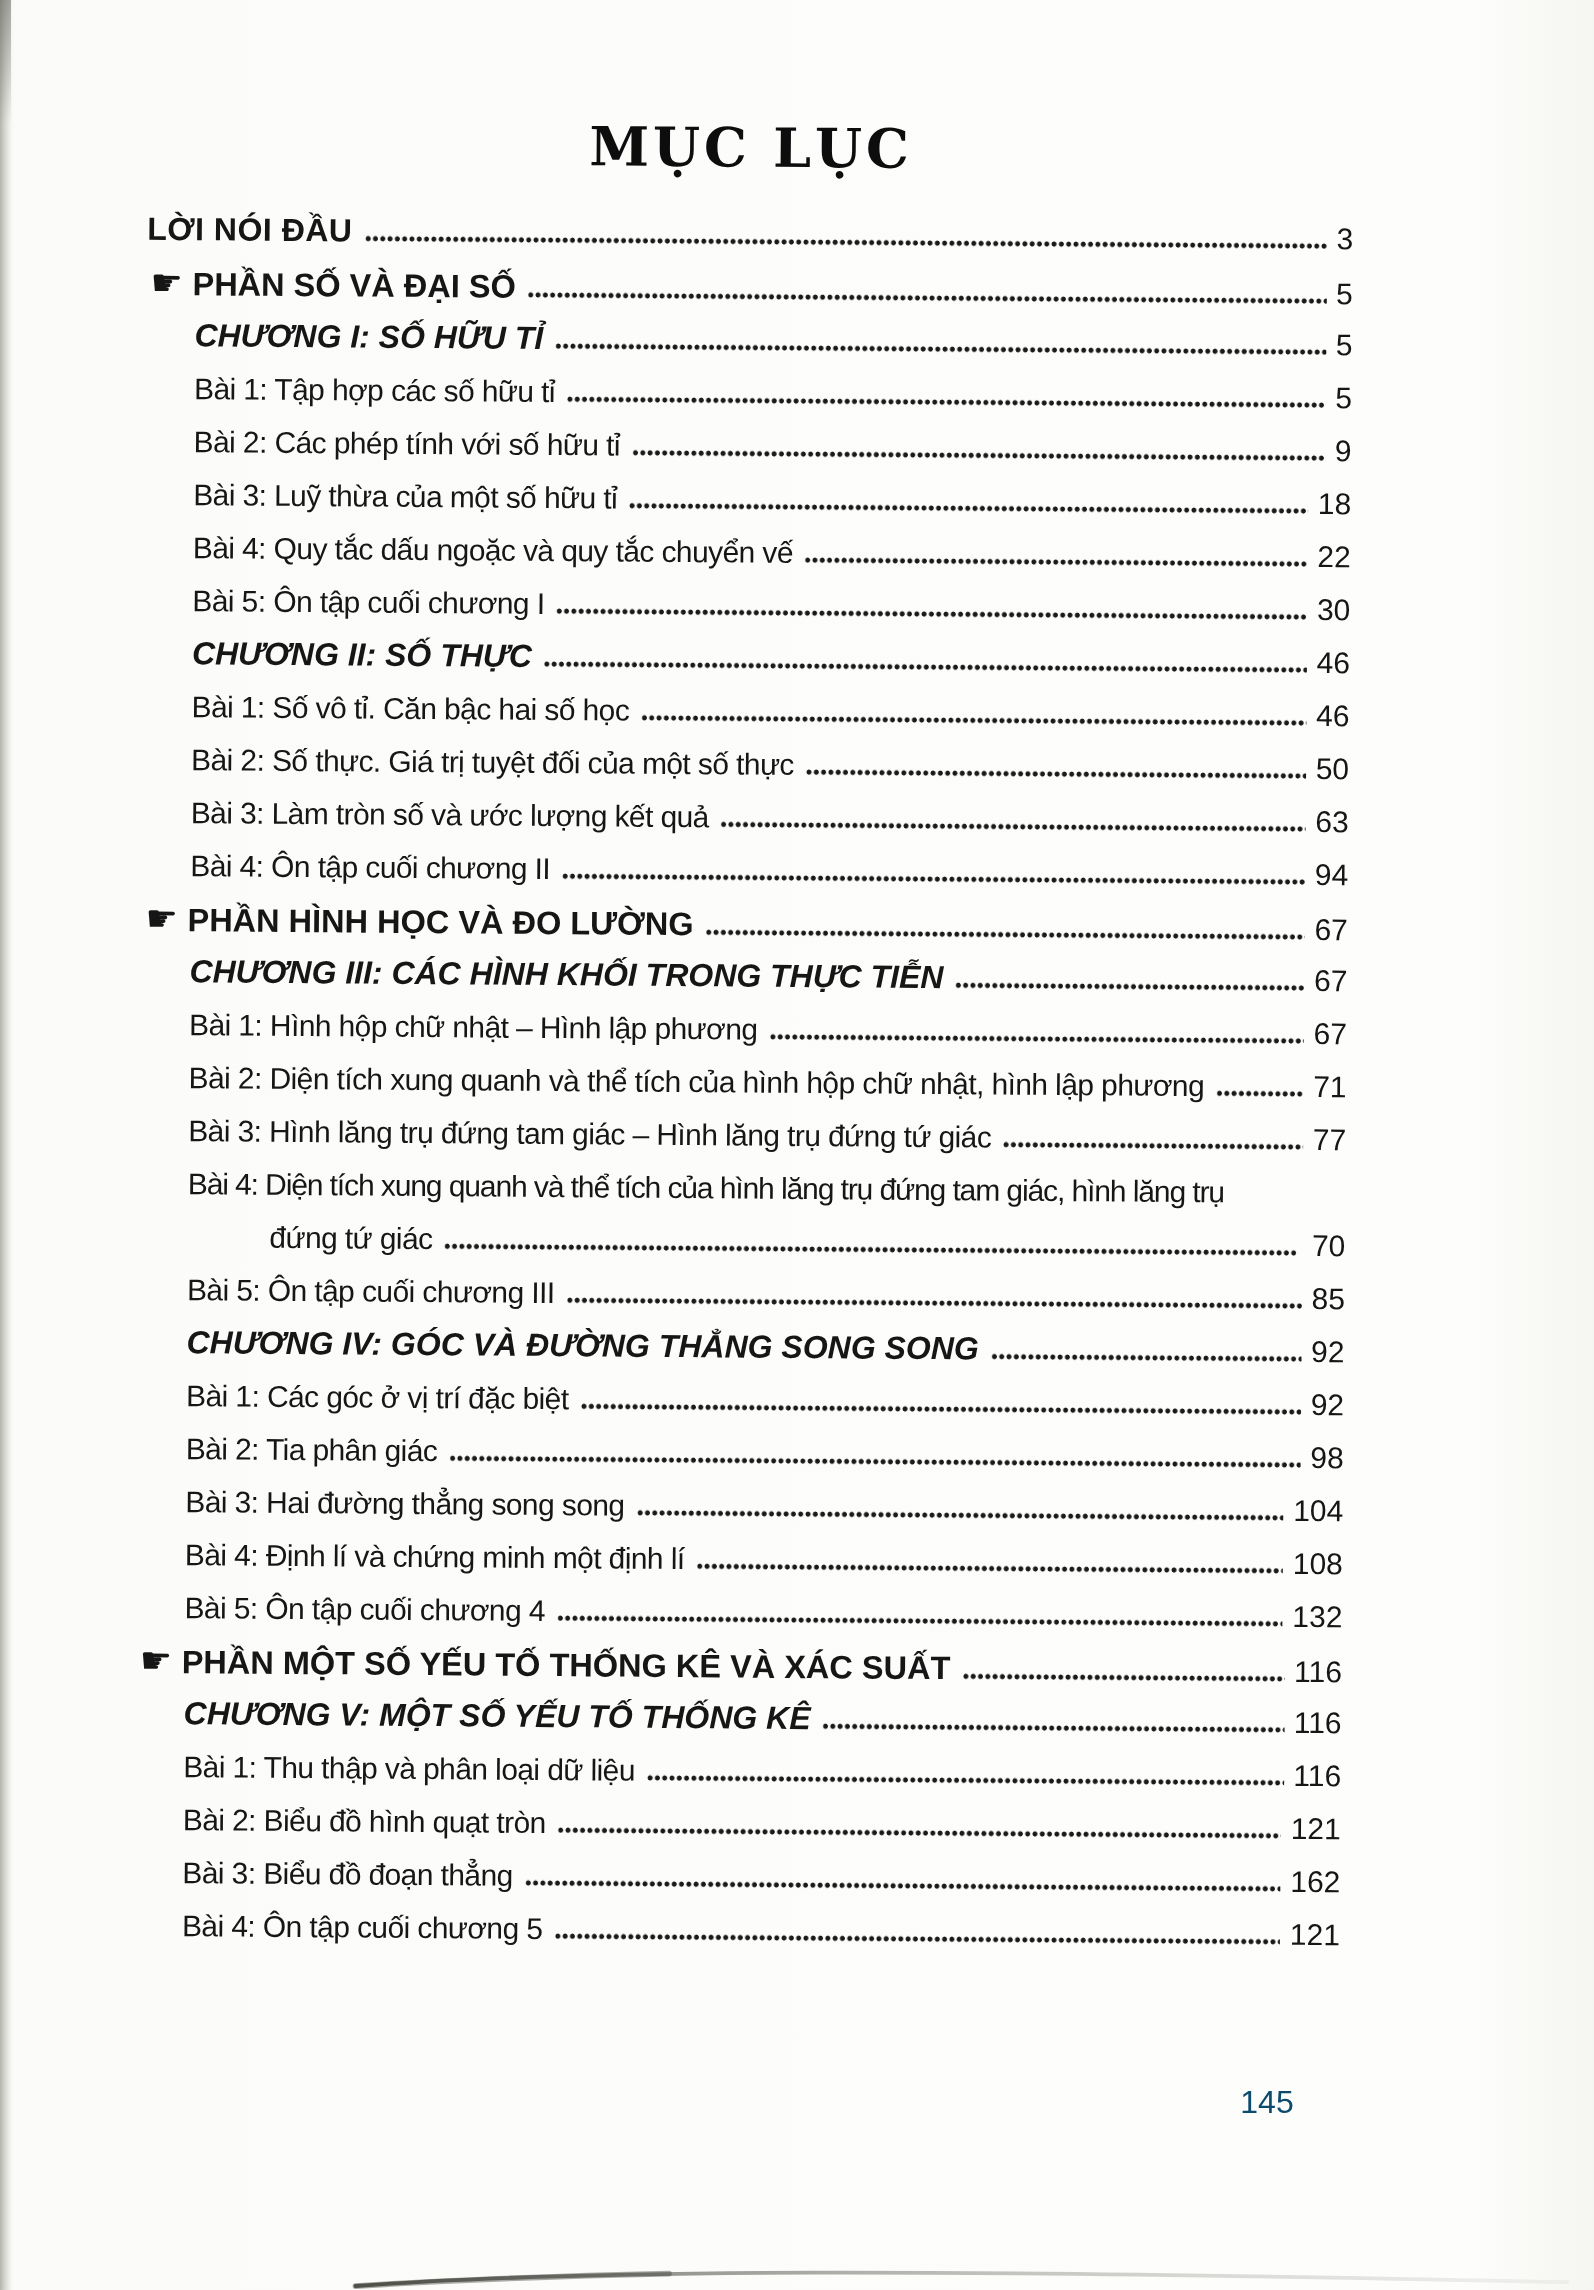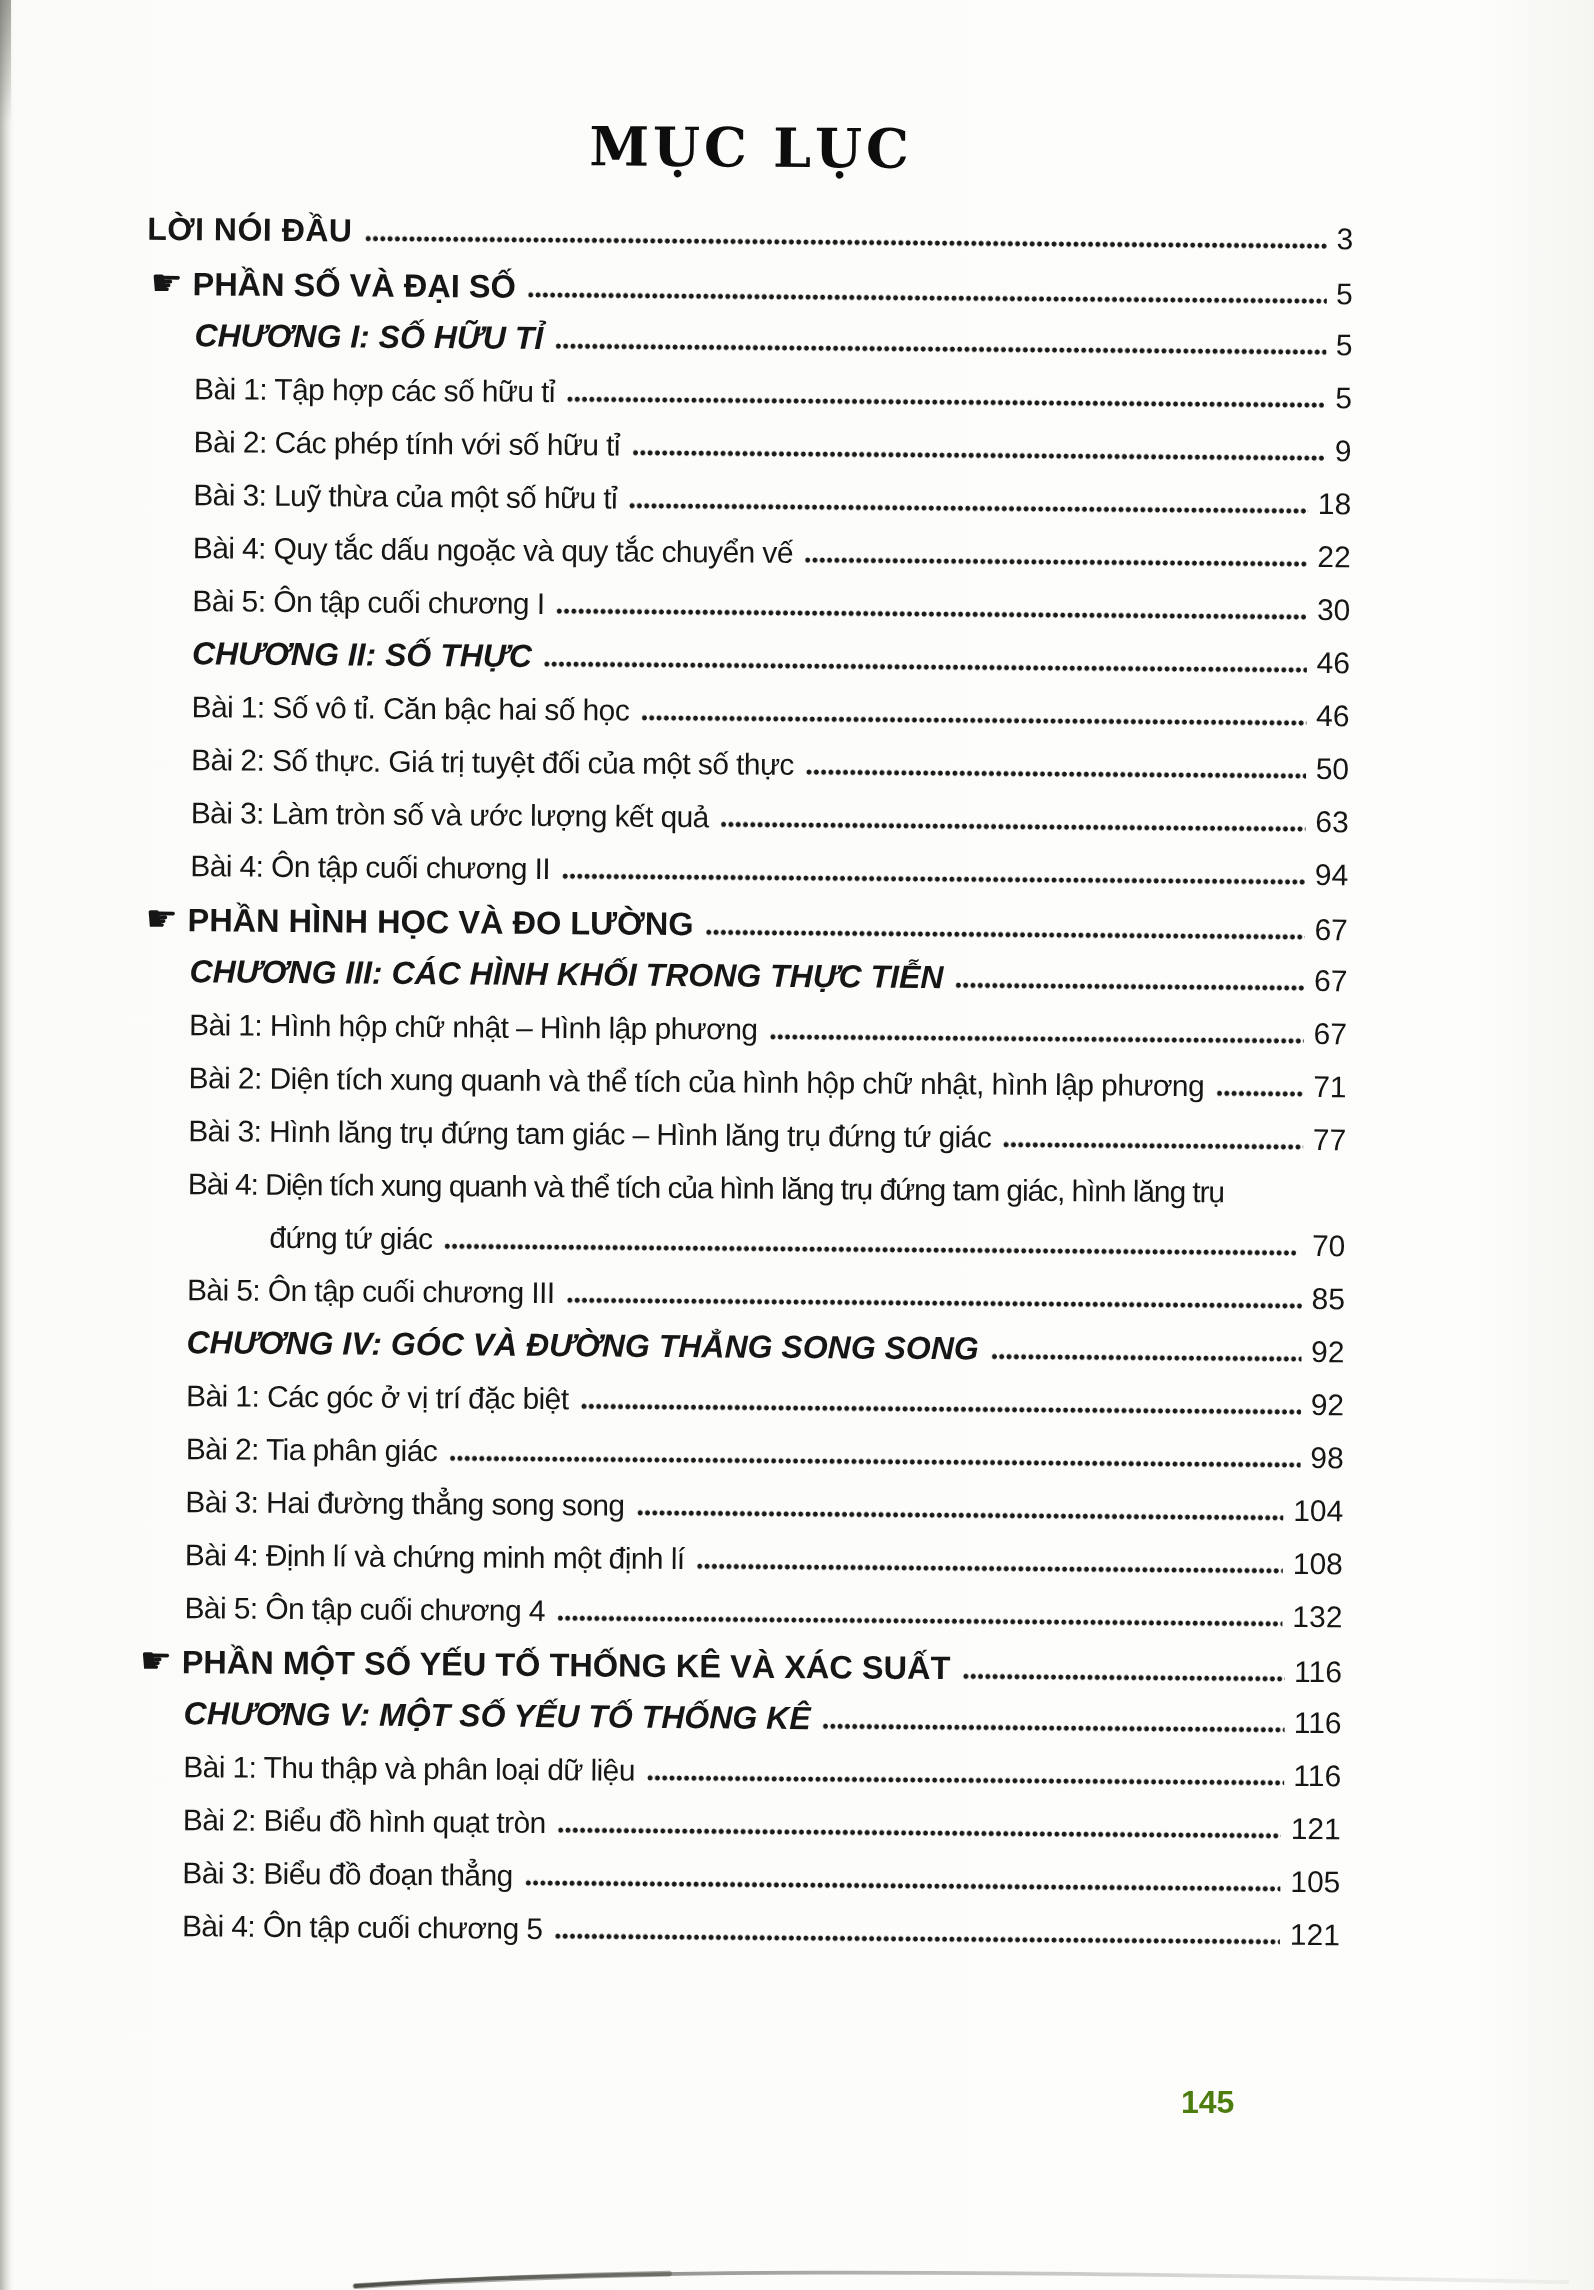--- a/index.html
+++ b/index.html
@@ -40,22 +40,22 @@
   .type-part .lbl{font-weight:bold;font-size:32.5px;letter-spacing:0;}
   .hand{font-family:"DejaVu Sans",sans-serif;font-size:36px;margin-right:9.6px;}
   .type-chapter{padding-left:48px;}
   .type-chapter .lbl{font-weight:bold;font-style:italic;font-size:32px;}
   .type-lesson{padding-left:48px;}
   .type-lesson .lbl{font-size:30px;letter-spacing:-0.6px;}
   .line1 .lbl{letter-spacing:-1.1px;}
   .line2{padding-left:130px;}
   .line2 .pg{margin-left:5.7px;}
   .folio{
-    position:absolute;top:2084px;left:1181px;width:172px;text-align:left;
-    font-weight:bold;font-size:32px;color:#4d7c0f;
+    position:absolute;top:2084px;left:1181px;width:172px;text-align:center;
+    font-weight:normal;font-size:32px;color:#0c4a6e;
   }
   .curl-svg{position:absolute;left:0;top:0;pointer-events:none;}
 </style>
 </head>
 <body>
 
 <div class="edge-strip"></div>
 <div class="corner-smudge"></div>
 
 <div class="content">
@@ -213,21 +213,21 @@
         <span class="pg">116</span>
       </div>
       <div class="toc-row type-lesson">
         <span class="lbl">Bài 2: Biểu đồ hình quạt tròn</span>
         <div class="leader"></div>
         <span class="pg">121</span>
       </div>
       <div class="toc-row type-lesson">
         <span class="lbl">Bài 3: Biểu đồ đoạn thẳng</span>
         <div class="leader"></div>
-        <span class="pg">105</span>
+        <span class="pg">162</span>
       </div>
       <div class="toc-row type-lesson">
         <span class="lbl">Bài 4: Ôn tập cuối chương 5</span>
         <div class="leader"></div>
         <span class="pg">121</span>
       </div>
     </div>
 </div>
 
 <div class="folio">145</div>

